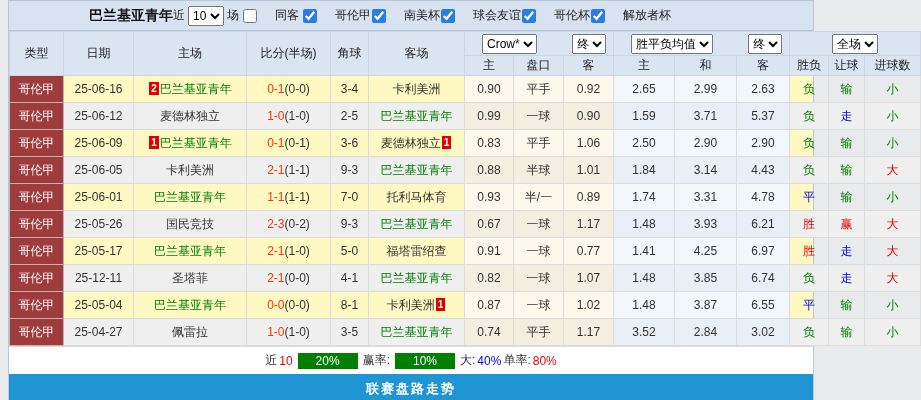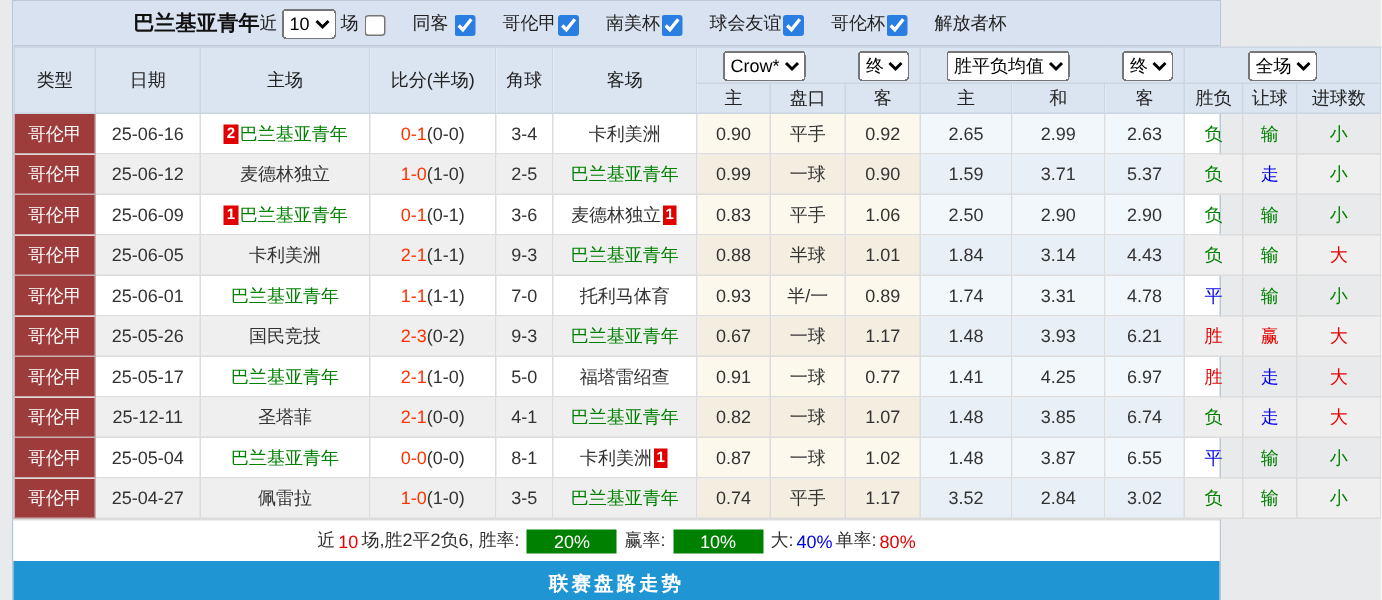--- a/index.html
+++ b/index.html
@@ -4,32 +4,32 @@
 <style>
   * { box-sizing: border-box; }
   html,body { margin:0; padding:0; }
   body {
     font-family: "Liberation Sans", "DejaVu Sans", sans-serif;
     background:#fff;
     width:921px;
   }
   .page { width:921px; height:400px; background:#e9eaec; padding-left:8px; overflow:hidden; }
   .panel {
-    width:806px; height:400px; background:#ffffff; display:flex; flex-direction:column;
+    width:806px; height:400px; background:#fef9c3; display:flex; flex-direction:column;
     border:1px solid #b9c7db; border-bottom:none;
   }
   
   .titlebar {
     height:30px; flex:0 0 30px; background:#d9e2f0; display:flex; align-items:center;
     font-size:12px; color:#222; border-bottom:1px solid #b9c7db;
   }
   .title { font-weight:bold; font-size:14px; color:#111; margin-left:80px; white-space:nowrap; }
   .filters { margin-left:auto; margin-right:203px; display:flex; align-items:center; gap:3px; white-space:nowrap; }
   .filters select { font-size:12px; height:20px; }
-  .chk { display:flex; align-items:flex-end; gap:17px; cursor:pointer; }
+  .chk { display:flex; align-items:center; gap:17px; cursor:pointer; }
   input[type=checkbox]{ accent-color:#2a7de1; width:14px; height:14px; margin:0 1px; }
   
   table { border-collapse:collapse; table-layout:fixed; width:911px; font-size:12px; color:#333;padding-left:24px; }
   th, td { border:1px solid #ccd5e2; text-align:center; overflow:hidden; white-space:nowrap; padding:0 1px; }
   thead th { background:#dbe4f1; font-weight:normal; color:#222; }
   tr.hdr-top th { height:24px; }
   tr.hdr-top select { font-size:12px; height:20px; margin:0 16px; }
   tr.hdr-sub th { height:20px; }
   tbody td { height:27px; border-color:#dcdcdc; }
   tbody tr:nth-child(even) td { background:#efefef; }
@@ -338,21 +338,20 @@
   <td class="c-green">负</td>
   <td class="c-green">输</td>
   <td class="c-green">小</td>
 </tr>
         </tbody>
     </table>
 
     <div class="summary">
         <span class="seg-plain">近</span>
         <span class="seg-red">10</span>
-        <span class="seg-plain">场,胜2平2负6, 胜率:</span>
         <span class="seg-badge">20%</span>
         <span class="seg-plain">赢率:</span>
         <span class="seg-badge">10%</span>
         <span class="seg-plain">大:</span>
         <span class="seg-blue">40%</span>
         <span class="seg-plain">单率:</span>
         <span class="seg-red">80%</span>
       </div>
     <div class="footer">联赛盘路走势</div>
 

